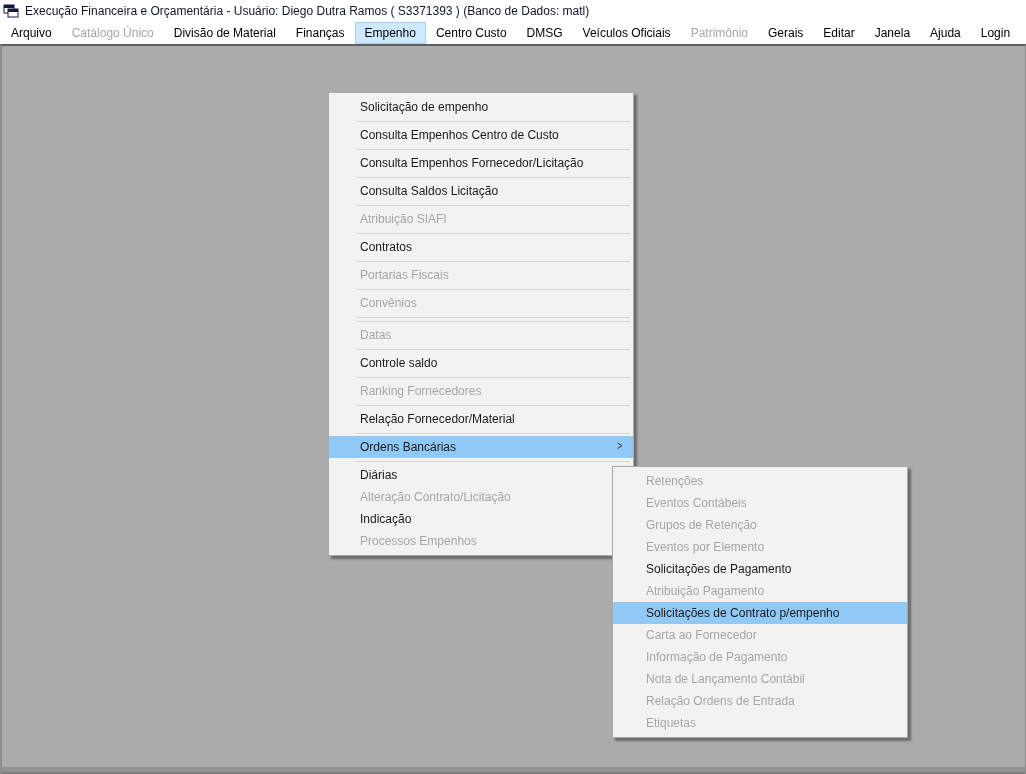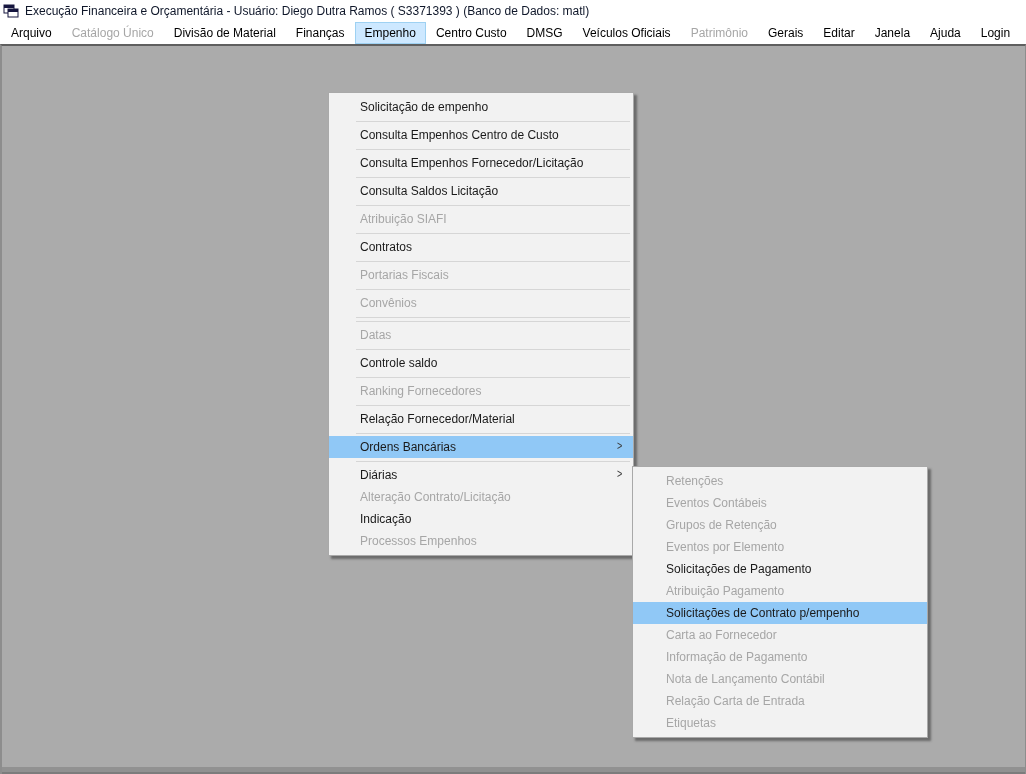--- a/index.html
+++ b/index.html
@@ -51,21 +51,21 @@
     background:#919191;border-bottom:2px solid #7c7c7c;
   }
   
   .panel{
     position:absolute;background:var(--menu-bg);
     border:1px solid #a9a9a9;
     box-shadow:3px 3px 2px rgba(45,45,45,0.5);
     padding:3px 0;z-index:10;margin-top:48px;
   }
   .menu-panel{left:328px;top:44px;width:306px;}
-  .submenu-panel{left:632px;top:418px;width:296px;z-index:11;}
+  .submenu-panel{left:612px;top:418px;width:296px;z-index:11;}
   .mi{
     position:relative;height:22px;line-height:22px;
     padding-left:31px;padding-right:24px;
     white-space:nowrap;color:var(--txt);
   }
   .submenu-panel .mi{padding-left:33px;}
   .mi.disabled{color:var(--dis);}
   .mi.hl{background:var(--hl);}
   .mi .arrow{
     position:absolute;right:10px;top:0;height:22px;line-height:21px;
@@ -146,15 +146,15 @@
     <div class="mi disabled"><span>Retenções</span></div>
     <div class="mi disabled"><span>Eventos Contábeis</span></div>
     <div class="mi disabled"><span>Grupos de Retenção</span></div>
     <div class="mi disabled"><span>Eventos por Elemento</span></div>
     <div class="mi"><span>Solicitações de Pagamento</span></div>
     <div class="mi disabled"><span>Atribuição Pagamento</span></div>
     <div class="mi hl"><span>Solicitações de Contrato p/empenho</span></div>
     <div class="mi disabled"><span>Carta ao Fornecedor</span></div>
     <div class="mi disabled"><span>Informação de Pagamento</span></div>
     <div class="mi disabled"><span>Nota de Lançamento Contábil</span></div>
-    <div class="mi disabled"><span>Relação Carta de Entrada</span></div>
+    <div class="mi disabled"><span>Relação Ordens de Entrada</span></div>
     <div class="mi disabled"><span>Etiquetas</span></div>
   </div>
 
 </body></html>

